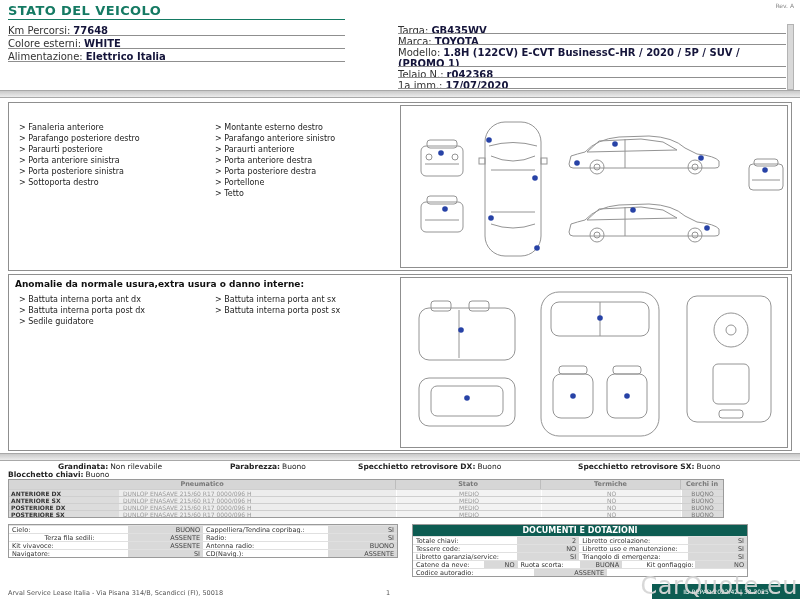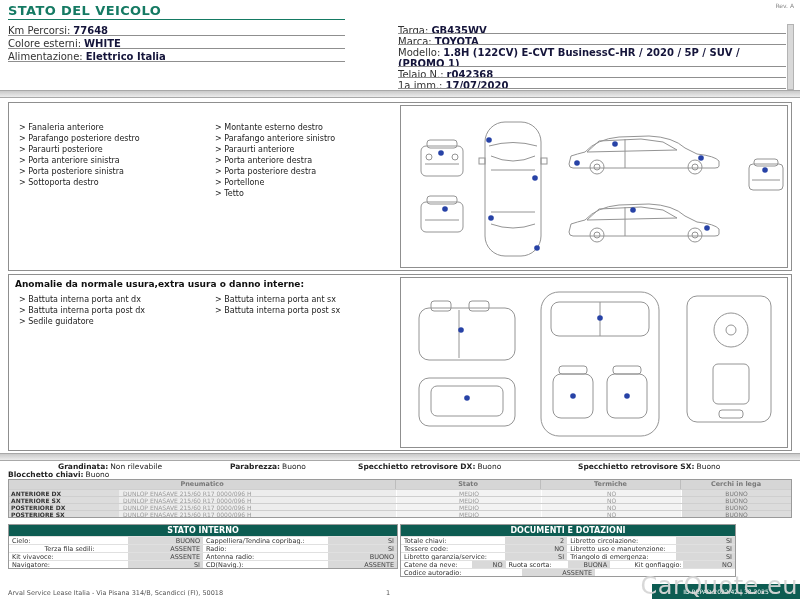--- a/index.html
+++ b/index.html
@@ -28,21 +28,21 @@
   .panel-title{position:absolute;left:6px;top:4px;font-size:9px;font-weight:bold;color:#101010;}
   .anomaly-col{position:absolute;list-style:none;font-size:8px;color:#222;}
   .anomaly-col li{line-height:11px;white-space:nowrap;}
   .anomaly-col li::before{content:"> ";color:#222;}
   .diagram{position:absolute;left:391px;top:2px;border:1px solid #8f8f8f;background:#fff;}
 
   .summary-item{position:absolute;font-size:7.5px;color:#222;white-space:nowrap;}
   .summary-item .lbl{font-weight:bold;}
   .summary-item .val{margin-left:2px;}
 
-  .tyre-table{position:absolute;left:8px;top:479px;width:784px;border:1px solid #9a9a9a;background:#c2410c;}
+  .tyre-table{position:absolute;left:8px;top:479px;width:716px;border:1px solid #9a9a9a;background:#c2410c;}
   .tyre-header{display:flex;background:#d6d6d6;color:#787878;font-weight:bold;font-size:6.5px;
     height:9px;line-height:9px;text-align:center;}
   .tyre-header div{border-right:1px solid #bdbdbd;}
   .th-pneu{width:387px;} .th-stato{width:145px;text-align:center;} .th-term{width:140px;} .th-cerchi{flex:1;border-right:none!important;}
   .tyre-row{display:flex;height:7px;line-height:7px;border-top:1px solid #cfcfcf;font-size:6px;}
   .td-pos{width:110px;background:#dcdcdc;font-weight:bold;color:#333;padding-left:2px;white-space:nowrap;overflow:hidden;}
   .td-desc{width:277px;background:#ededed;color:#9a9a9a;padding-left:4px;white-space:nowrap;overflow:hidden;}
   .td-stato{width:145px;background:#f3f3f3;color:#999;text-align:center;border-left:1px solid #fff;}
   .td-term{width:140px;background:#f3f3f3;color:#999;text-align:center;border-left:1px solid #fff;}
   .td-cerchi{flex:1;background:#dcdcdc;color:#777;text-align:center;border-left:1px solid #fff;}
@@ -286,21 +286,20 @@
     <div class="tyre-row">
       <div class="td-pos">POSTERIORE SX</div>
       <div class="td-desc">DUNLOP ENASAVE 215/60 R17 0000/096 H</div>
       <div class="td-stato">MEDIO</div>
       <div class="td-term">NO</div>
       <div class="td-cerchi">BUONO</div>
     </div>
   </div>
 
   <div class="mini-table" style="left:8px;width:390px;">
-    <div class="mini-header">STATO INTERNO</div>
     <div class="mini-row">
       <div class="mr-lbl" style="width:118px;">Cielo:</div>
       <div class="mr-val" style="width:76px;">BUONO</div>
       <div class="mr-lbl" style="width:124px;">Cappelliera/Tendina copribag.:</div>
       <div class="mr-val" style="width:70px;">SI</div>
     </div>
     <div class="mini-row">
       <div class="mr-lbl" style="width:118px;text-align:center;">Terza fila sedili:</div>
       <div class="mr-val" style="width:76px;">ASSENTE</div>
       <div class="mr-lbl" style="width:124px;">Radio:</div>
@@ -313,21 +312,21 @@
       <div class="mr-val" style="width:70px;">BUONO</div>
     </div>
     <div class="mini-row">
       <div class="mr-lbl" style="width:118px;">Navigatore:</div>
       <div class="mr-val" style="width:76px;">SI</div>
       <div class="mr-lbl" style="width:124px;">CD(Navig.):</div>
       <div class="mr-val" style="width:70px;">ASSENTE</div>
     </div>
   </div>
 
-  <div class="mini-table" style="left:400px;width:336px;">
+  <div class="mini-table" style="left:412px;width:336px;">
     <div class="mini-header">DOCUMENTI E DOTAZIONI</div>
     <div class="mini-row">
       <div class="mr-lbl" style="width:120px;">Totale chiavi:</div>
       <div class="mr-val" style="width:74px;">2</div>
       <div class="mr-lbl" style="width:126px;">Libretto circolazione:</div>
       <div class="mr-val" style="width:70px;">SI</div>
     </div>
     <div class="mini-row">
       <div class="mr-lbl" style="width:120px;">Tessere code:</div>
       <div class="mr-val" style="width:74px;">NO</div>

